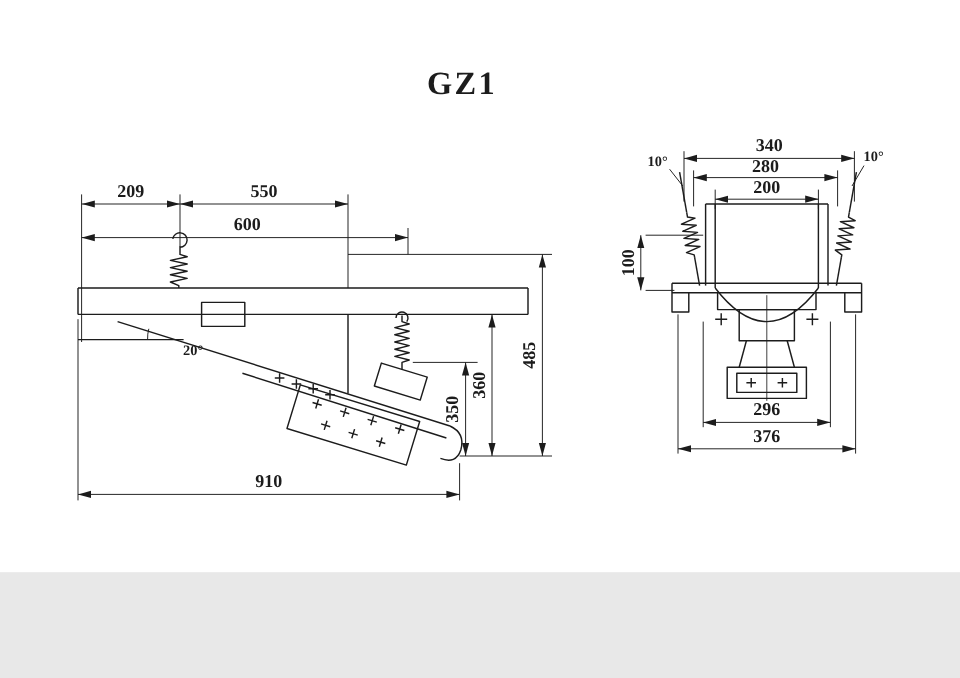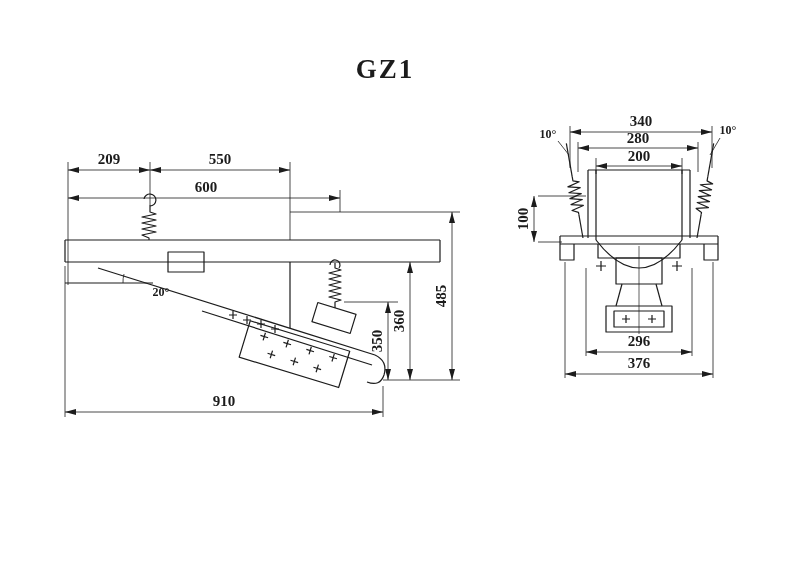--- a/index.html
+++ b/index.html
@@ -1,17 +1,17 @@
 <!DOCTYPE html>
 <html style="--ink: #1c1c1c; --bg: #ffffff;"><head>
 <meta charset="utf-8">
 <style>
   html,body{margin:0;padding:0;background:#e8e8e8;}
   .stage{
-    width:800px;height:565px;background:var(--bg,#ffffff);
+    width:800px;height:477px;background:var(--bg,#ffffff);
     position:relative;margin:0 auto;overflow:hidden;
     font-family:"Liberation Serif", serif;
   }
   svg{display:block;}
   .ln{fill:none;stroke:var(--ink,#1c1c1c);stroke-width:1.2;stroke-linejoin:round;stroke-linecap:butt;}
   .th{stroke-width:0.8;}
   .ctr{stroke-width:0.7;}
   text{font-family:"Liberation Serif", serif;font-weight:bold;font-size:15px;
        fill:var(--ink,#1c1c1c);text-anchor:middle;}
   .title-text{font-size:27px;letter-spacing:2px;}

